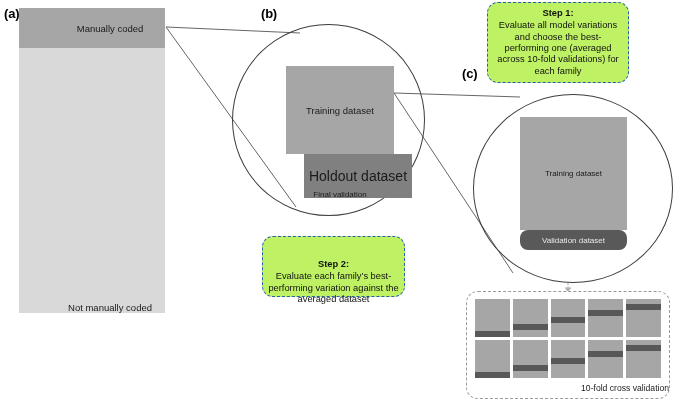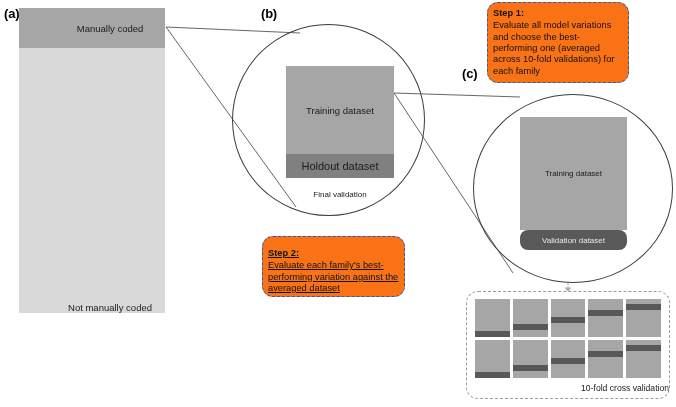--- a/index.html
+++ b/index.html
@@ -91,28 +91,29 @@
     background: #a6a6a6;
     display: flex;
     align-items: center;
     justify-content: center;
     font-size: 9.5px;
     color: #1a1a1a;
     box-sizing: border-box;
   }
   #box-b-holdout {
     width: 100%;
-    height: 24px;
+    height: 44px;
     background: #808080;
     display: flex;
     align-items: center;
     justify-content: center;
-    font-size: 11px;
-    color: #1a1a1a;
-    box-sizing: border-box;
+    font-size: 14px;
+    color: #1a1a1a;
+    box-sizing: border-box;
+    margin-left: 18px;
   }
   #final-validation-label {
     position: absolute;
     left: 286px;
     top: 190px;
     width: 108px;
     text-align: center;
     font-size: 8px;
     color: #1a1a1a;
   }
@@ -158,41 +159,40 @@
     box-sizing: border-box;
     border-radius: 8px;
   }
 
   
   .step-box {
     position: absolute;
     border: 1.6px dashed #2a5db0;
     border-radius: 11px;
     box-sizing: border-box;
-    background: #f97316;
-    text-align: left;
+    background: #bef264;
+    text-align: center;
     color: #111111;
     line-height: 1.22;
   }
   #step1-box {
     left: 487px;
     top: 2px;
     width: 142px;
     height: 81px;
     padding: 5px 5px 0 5px;
     font-size: 9.3px;
   }
   #step2-box {
     left: 262px;
     top: 236px;
     width: 143px;
     height: 61px;
-    padding: 11px 5px 0 5px;
+    padding: 22px 5px 0 5px;
     font-size: 9.3px;
-    text-decoration: underline;
   }
   .step-title {
     font-weight: bold;
     display: block;
     margin-bottom: 1px;
   }
   .step-body {
     display: block;
   }
 

